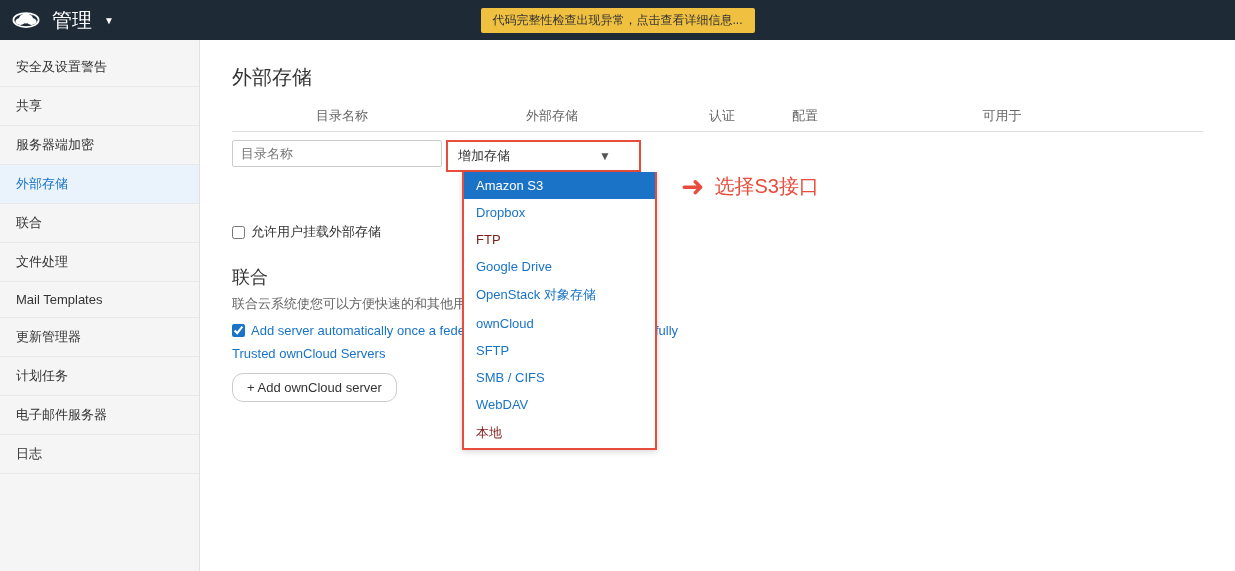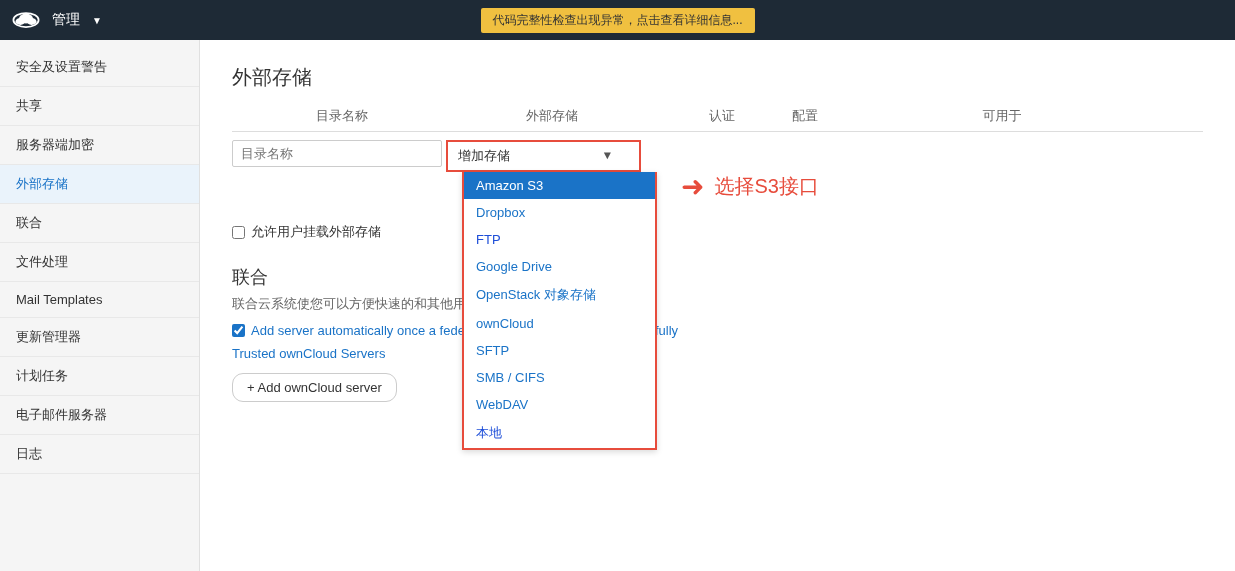--- a/index.html
+++ b/index.html
@@ -20,21 +20,21 @@
       gap: 8px;
       color: #fff;
       font-size: 14px;
     }
     .logo-icon {
       width: 28px;
       height: 20px;
     }
     .top-nav .admin-label {
       color: #fff;
-      font-size: 14px;
+      font-size: 20px;
       margin-left: 4px;
     }
     .top-nav .dropdown-arrow {
       color: #fff;
       margin-left: 4px;
       font-size: 10px;
     }
     .top-nav .alert-banner {
       position: absolute;
       left: 50%;
@@ -122,21 +122,20 @@
       border: 2px solid #e74c3c;
       background: #fff;
       padding: 5px 28px 5px 10px;
       font-size: 13px;
       cursor: pointer;
       width: 195px;
       display: flex;
       align-items: center;
       justify-content: space-between;
       color: #333;
-      font-family: Liberation Mono, monospace;
     }
     .dropdown-trigger .arrow {
       font-size: 12px;
       color: #555;
     }
 
     
     .dropdown-menu {
       position: absolute;
       top: 100%;
@@ -145,21 +144,21 @@
       background: #fff;
       border: 2px solid #e74c3c;
       border-top: none;
       z-index: 100;
       box-shadow: 0 2px 6px rgba(0,0,0,0.15);
     }
     .dropdown-item {
       padding: 6px 12px;
       cursor: pointer;
       font-size: 13px;
-      color: #1d4ed8;
+      color: #7f1d1d;
     }
     .dropdown-item.selected {
       background: #1a73c7;
       color: #fff;
     }
     .dropdown-item.blue-text {
       color: #1a73c7;
     }
 
     

